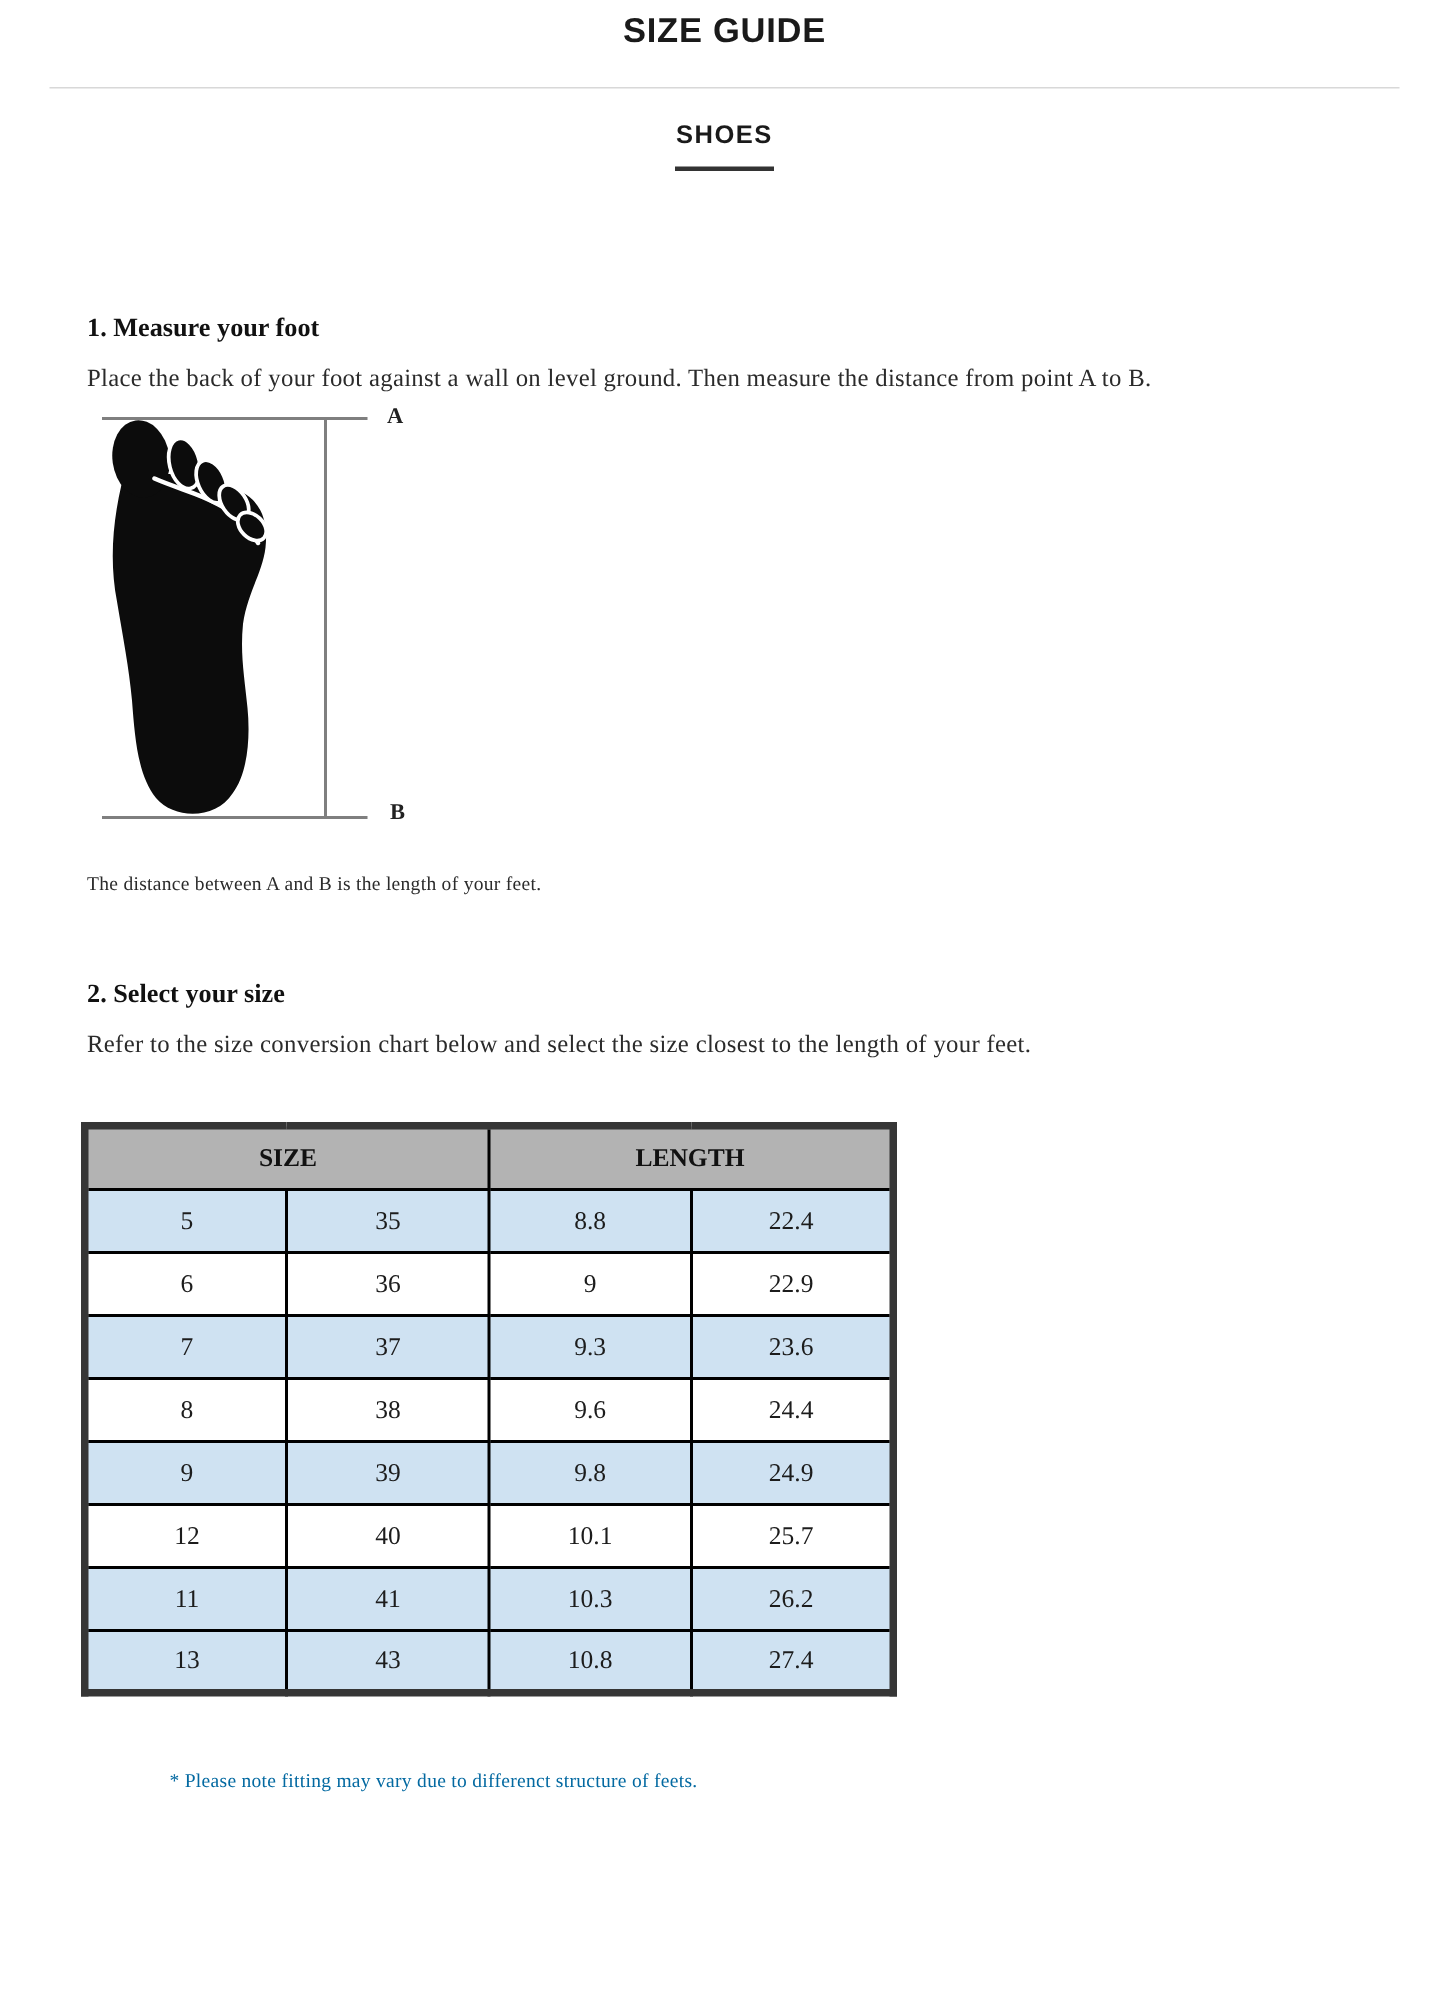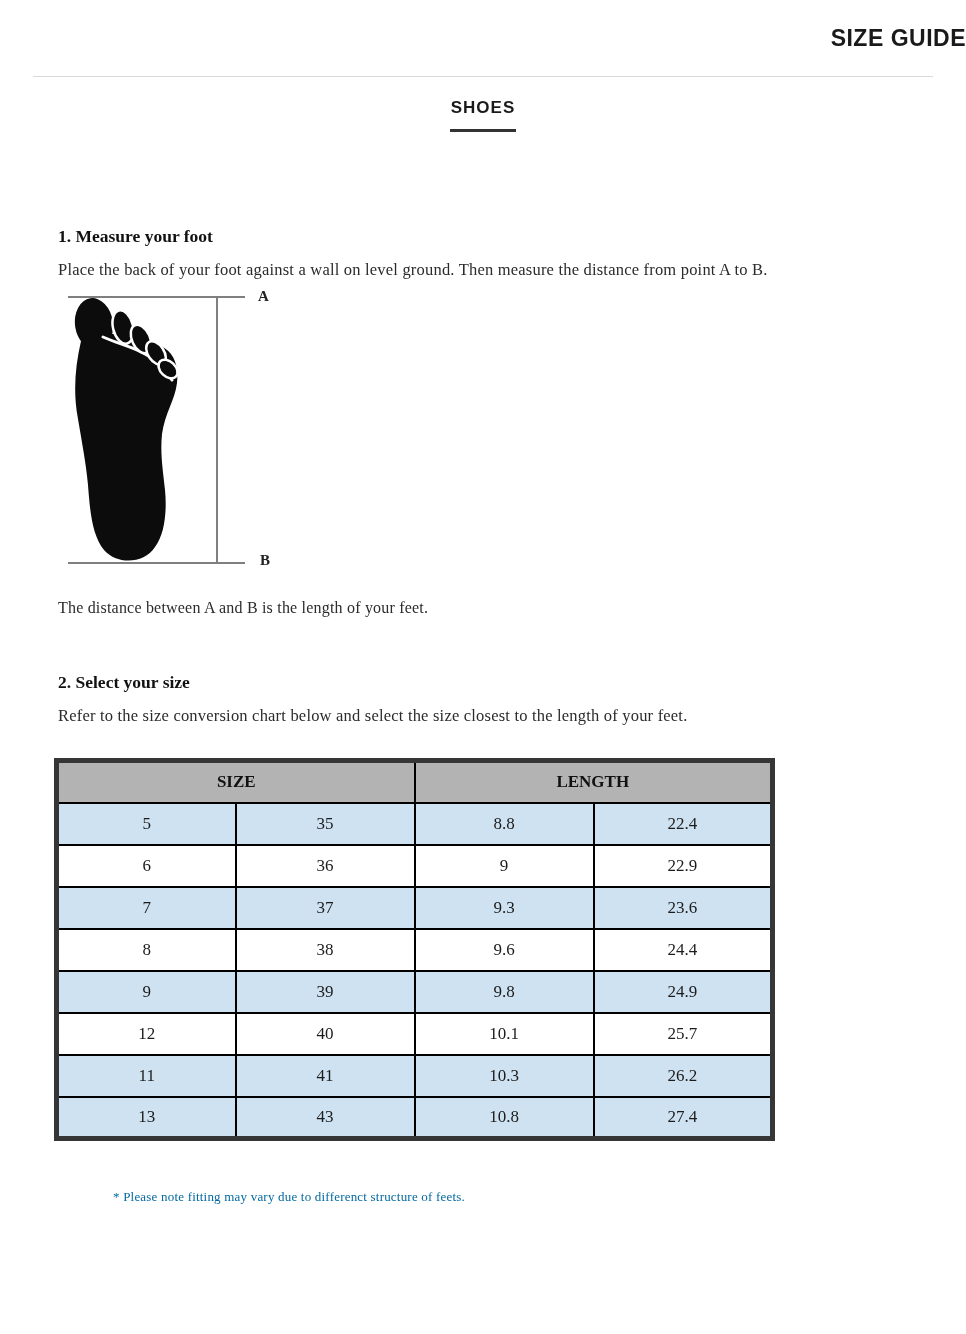--- a/index.html
+++ b/index.html
@@ -12,48 +12,48 @@
     --text:#262626;
   }
   *{margin:0;padding:0;box-sizing:border-box;}
   html,body{background:#ffffff;}
   body{
     width:966px;height:1334px;
     font-family:"Liberation Sans",sans-serif;
     color:var(--text);
     overflow:hidden;
   }
-  .title-bar{text-align:right;padding-top:25px;}
+  .title-bar{text-align:center;padding-top:7px;}
   .page-title{font-size:23px;font-weight:bold;letter-spacing:.5px;color:#1a1a1a;}
   .divider{border:none;border-top:1px solid #d8d8d8;margin:24px 33px 0 33px;}
   .shoes-wrap{text-align:center;margin-top:21px;}
   .shoes-title{font-size:17px;font-weight:bold;letter-spacing:1px;color:#1a1a1a;display:inline-block;text-align:right;}
   .shoes-underline{width:66px;height:3px;background:#333333;margin:11px auto 0 auto;}
   .content{padding:0 58px;font-family:Liberation Serif, serif;}
   h2.step-heading{font-size:17.5px;font-weight:bold;color:#111;margin-top:94px;}
   h2.step-heading.second{margin-top:55px;}
   p.step-text{font-size:16.5px;margin-top:13px;color:#2b2b2b;letter-spacing:.2px;}
-  p.figure-caption{font-size:16px;margin-top:33px;color:#2b2b2b;letter-spacing:.2px;}
+  p.figure-caption{font-size:13px;margin-top:33px;color:#2b2b2b;letter-spacing:.2px;}
 
   
   .foot-figure{position:relative;width:280px;height:270px;margin-top:16px;margin-left:10px;}
   .line-top,.line-bottom{position:absolute;left:0;width:177px;height:2px;background:var(--line-gray);}
   .line-top{top:0;}
   .line-bottom{top:266px;}
   .line-vert{position:absolute;left:148px;top:0;width:2px;height:268px;background:var(--line-gray);}
   .point-label{position:absolute;font-size:15px;font-weight:bold;color:#222;}
   .label-a{left:190px;top:-8px;}
   .label-b{left:192px;top:256px;}
   .foot-svg{position:absolute;left:2px;top:1px;}
 
   
   table.size-table{
     border-collapse:collapse;
-    width:721px;
-    margin-top:32px;
+    width:544px;
+    margin-top:42px;
     margin-left:-4px;
     border:5px solid var(--outer-border);
     table-layout:fixed;
     text-align:center;
   }
   .size-table th,.size-table td{
     border:2px solid var(--inner-border);
     font-size:17px;
     text-align:center;
     vertical-align:middle;

